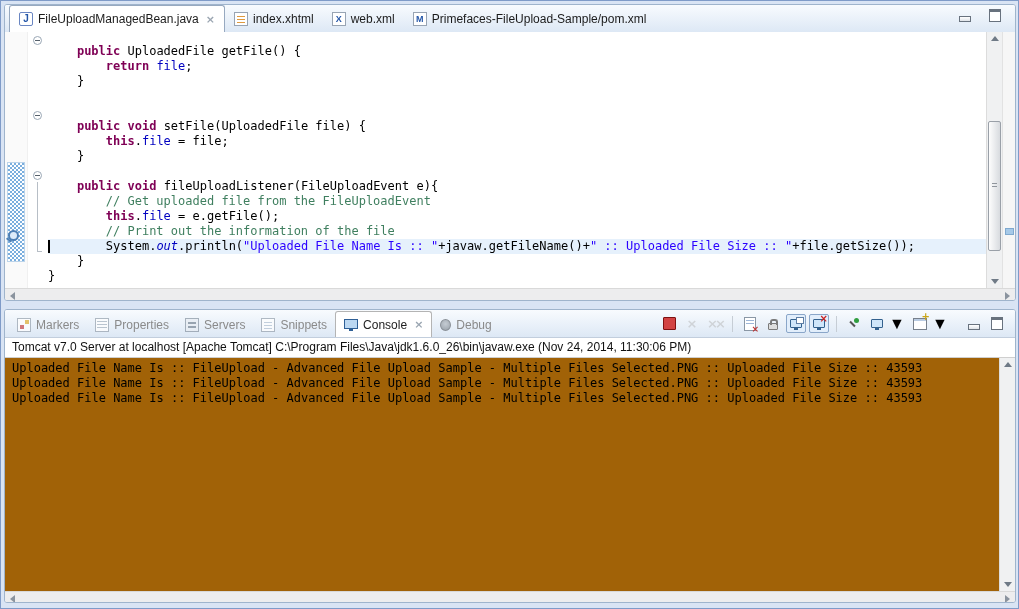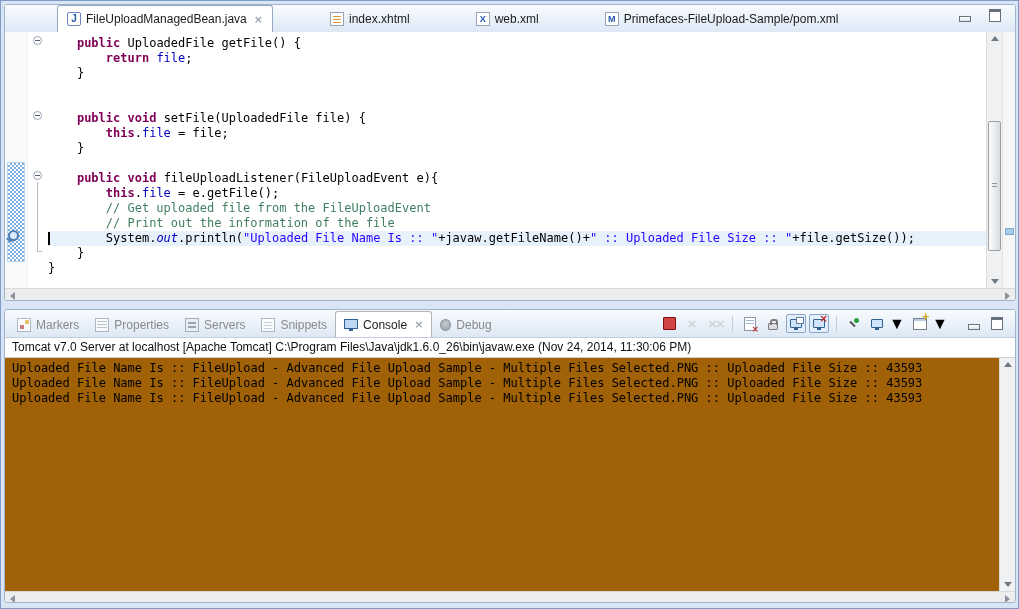--- a/index.html
+++ b/index.html
@@ -8,21 +8,21 @@
     font-family:"Liberation Sans",sans-serif;}
   .panel{position:absolute;background:#fff;border:1px solid #9fb4cc;border-radius:3px;
     box-sizing:border-box;overflow:hidden;}
   #editor-panel{left:3px;top:3px;width:1012px;height:297px;}
   #console-panel{left:3px;top:308px;width:1012px;height:294px;}
 
   
   .tabbar{height:27px;display:flex;align-items:flex-end;
     background:linear-gradient(#f8fbfe,#dde8f5);padding-left:4px;box-sizing:border-box;}
   .etab{display:flex;align-items:center;gap:5px;height:26px;padding:0 9px;
-    font-size:12px;color:#1b1b1b;white-space:nowrap;cursor:default;margin-left:48px;}
+    font-size:12px;color:#1b1b1b;white-space:nowrap;cursor:default;}
   .etab.active{background:#fff;border:1px solid #97a9c0;border-bottom:none;
     border-radius:3px 3px 0 0;}
   .close{color:#9aa5b1;font:bold 11px/11px "DejaVu Sans",sans-serif;padding-left:2px;}
   .tab-actions{margin-left:auto;display:flex;align-items:center;gap:10px;
     padding:0 10px 6px 0;align-self:center;}
 
   
   .fic{width:14px;height:14px;position:relative;flex:none;display:flex;
     align-items:center;justify-content:center;box-sizing:border-box;}
   .java-file-icon{background:#fff;border:1px solid #6a86c2;border-radius:2px;}
@@ -74,21 +74,21 @@
     border-radius:50%;background:#dcebfa;box-sizing:border-box;}
   .magnifier::after{content:"";position:absolute;left:-4px;top:7px;width:6px;height:2px;
     background:#4d7fb5;transform:rotate(35deg);}
   .fold-ruler{width:20px;background:#fff;position:relative;flex:none;border-left:1px solid #f0f0f0;}
   .fold{position:absolute;left:5px;width:9px;height:9px;border:1px solid #9aa7b5;border-radius:50%;
     background:#fff;box-sizing:border-box;}
   .fold::after{content:"";position:absolute;left:1px;right:1px;top:3px;height:1px;background:#56606b;}
   .scope-line{position:absolute;left:9px;width:1px;background:#b7bec6;}
   .scope-line::after{content:"";position:absolute;left:0;bottom:0;width:5px;height:1px;background:#b7bec6;}
 
-  .code-area{flex:1;background:#fff;padding-top:4px;overflow:hidden;position:relative;
+  .code-area{flex:1;background:#fff;padding-top:12px;overflow:hidden;position:relative;
     font:12px/15px "DejaVu Sans Mono",monospace;}
   .code-line{height:15px;white-space:pre;position:relative;}
   .code-line.current{background:#e6f1fc;}
   .cursor{position:absolute;left:0;top:1px;width:2px;height:13px;background:#000;}
   .k{color:#7f0055;font-weight:bold;}
   .c{color:#3f7f5f;}
   .s{color:#2a00ff;}
   .f{color:#0000c0;}
   .o{color:#0000c0;font-style:italic;}
 
@@ -208,22 +208,22 @@
           <div class="code-line"><span>    </span><span class="k">public</span><span> UploadedFile getFile() {</span></div>
           <div class="code-line"><span>        </span><span class="k">return</span><span> </span><span class="f">file</span><span>;</span></div>
           <div class="code-line"><span>    }</span></div>
           <div class="code-line"><span></span></div>
           <div class="code-line"><span></span></div>
           <div class="code-line"><span>    </span><span class="k">public</span><span> </span><span class="k">void</span><span> setFile(UploadedFile file) {</span></div>
           <div class="code-line"><span>        </span><span class="k">this</span><span>.</span><span class="f">file</span><span> = file;</span></div>
           <div class="code-line"><span>    }</span></div>
           <div class="code-line"><span></span></div>
           <div class="code-line"><span>    </span><span class="k">public</span><span> </span><span class="k">void</span><span> fileUploadListener(FileUploadEvent e){</span></div>
+          <div class="code-line"><span>        </span><span class="c">// Get uploaded file from the FileUploadEvent</span></div>
           <div class="code-line"><span>        </span><span class="k">this</span><span>.</span><span class="f">file</span><span> = e.getFile();</span></div>
-          <div class="code-line"><span>        </span><span class="c">// Get uploaded file from the FileUploadEvent</span></div>
           <div class="code-line"><span>        </span><span class="c">// Print out the information of the file</span></div>
           <div class="code-line current"><span class="cursor"></span><span>        System.</span><span class="o">out</span><span>.println(</span><span class="s">"Uploaded File Name Is :: "</span><span>+javaw.getFileName()+</span><span class="s">" :: Uploaded File Size :: "</span><span>+file.getSize());</span></div>
           <div class="code-line"><span>    }</span></div>
           <div class="code-line"><span>}</span></div>
         </div>
       <div class="vscroll">
         <span class="ar ar-up"></span>
         <div class="vthumb" style="top:89px;height:128px;"></div>
         <span class="ar ar-down"></span>
       </div>

